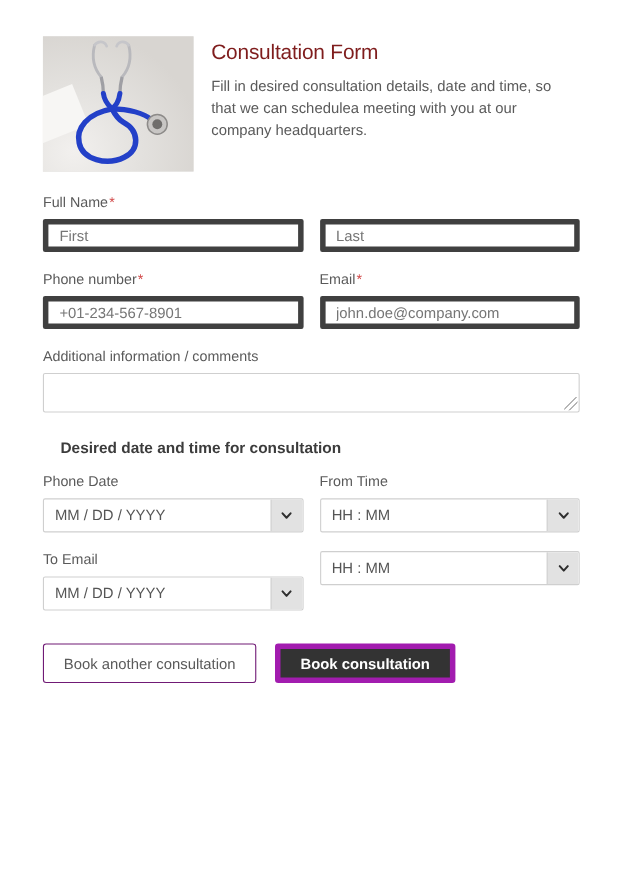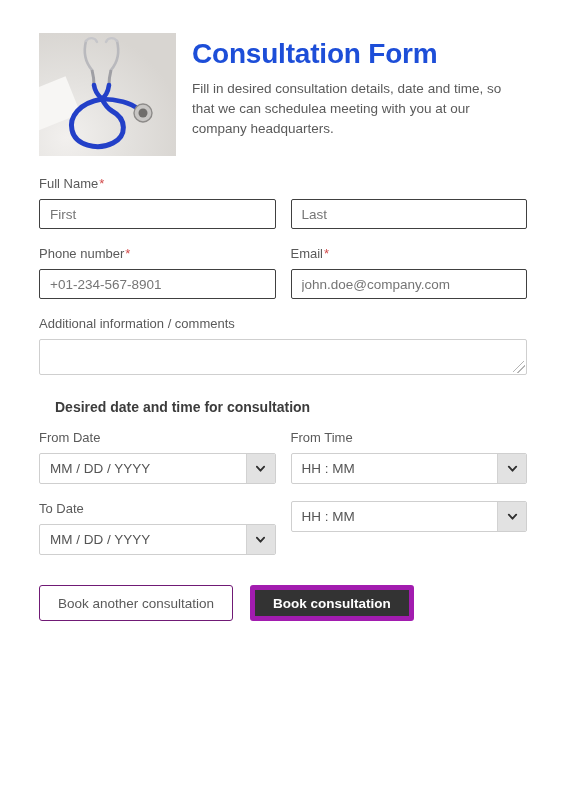--- a/index.html
+++ b/index.html
@@ -58,24 +58,24 @@
     position: absolute;
     inset: 0;
   }
 
   .header-text {
     padding-top: 6px;
     min-width: 0;
   }
   .form-title {
     margin: 0 0 9px 0;
-    font-size: 28px;
+    font-size: 19px;
     line-height: 1.1;
-    font-weight: bold;
-    color: #1d4ed8;
+    font-weight: normal;
+    color: #7f1d1d;
     letter-spacing: -0.2px;
   }
   .form-desc {
     margin: 0;
     font-size: 13.5px;
     line-height: 20px;
     color: #5a5a5a;
   }
 
   
@@ -101,21 +101,21 @@
     min-width: 0;
   }
   .col.full { flex: 1 1 100%; }
 
   .text-input {
     box-sizing: border-box;
     display: block;
     width: 100%;
     height: 30px;
     padding: 0 10px;
-    border: 1px solid #404040;
+    border: 5px solid #404040;
     background: #ffffff;
     border-radius: 2px;
     font-family: "Liberation Sans", sans-serif;
     font-size: 13.5px;
     color: #9b9b9b;
     line-height: 28px;
     outline: none;
   }
 
   .textarea {
@@ -292,21 +292,21 @@
       <div class="textarea">
         <span class="resize-grip"></span>
       </div>
     </div>
   </div>
 
   <div class="section-heading">Desired date and time for consultation</div>
 
   <div class="row">
     <div class="col">
-      <label class="field-label">From Date</label>
+      <label class="field-label">Phone Date</label>
       <div class="select">
         <span class="value">MM / DD / YYYY</span>
         <span class="arrow-btn">
           <svg class="chev" viewBox="0 0 12 12">
               <path d="M2 4 L6 8.4 L10 4" stroke="#2f2f2f" stroke-width="2" fill="none" stroke-linecap="round" stroke-linejoin="round"></path>
             </svg>
         </span>
       </div>
     </div>
     <div class="col">
@@ -317,21 +317,21 @@
           <svg class="chev" viewBox="0 0 12 12">
               <path d="M2 4 L6 8.4 L10 4" stroke="#2f2f2f" stroke-width="2" fill="none" stroke-linecap="round" stroke-linejoin="round"></path>
             </svg>
         </span>
       </div>
     </div>
   </div>
 
   <div class="row">
     <div class="col">
-      <label class="field-label">To Date</label>
+      <label class="field-label">To Email</label>
       <div class="select">
         <span class="value">MM / DD / YYYY</span>
         <span class="arrow-btn">
           <svg class="chev" viewBox="0 0 12 12">
               <path d="M2 4 L6 8.4 L10 4" stroke="#2f2f2f" stroke-width="2" fill="none" stroke-linecap="round" stroke-linejoin="round"></path>
             </svg>
         </span>
       </div>
     </div>
     <div class="col">

